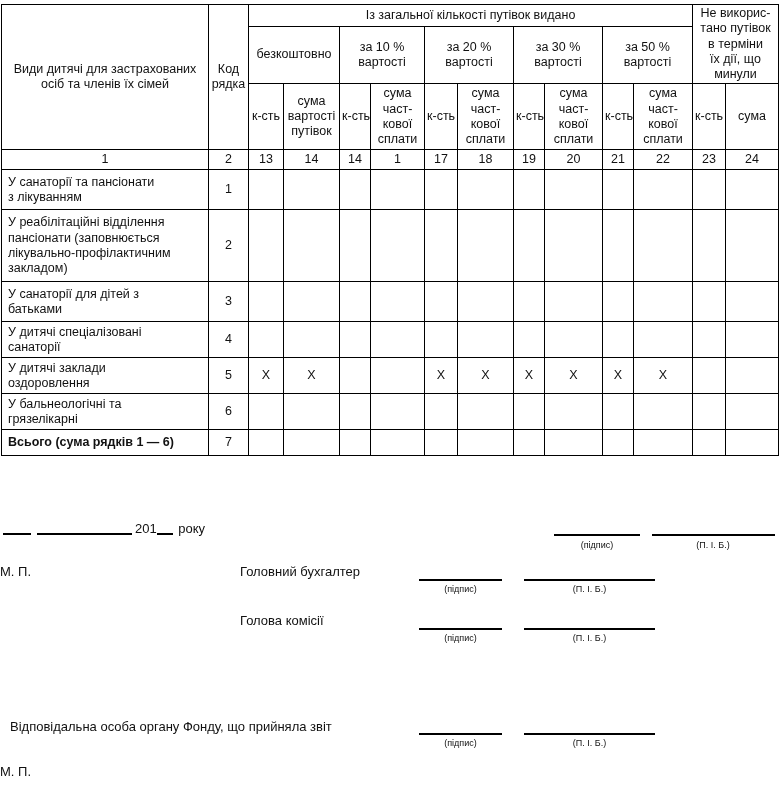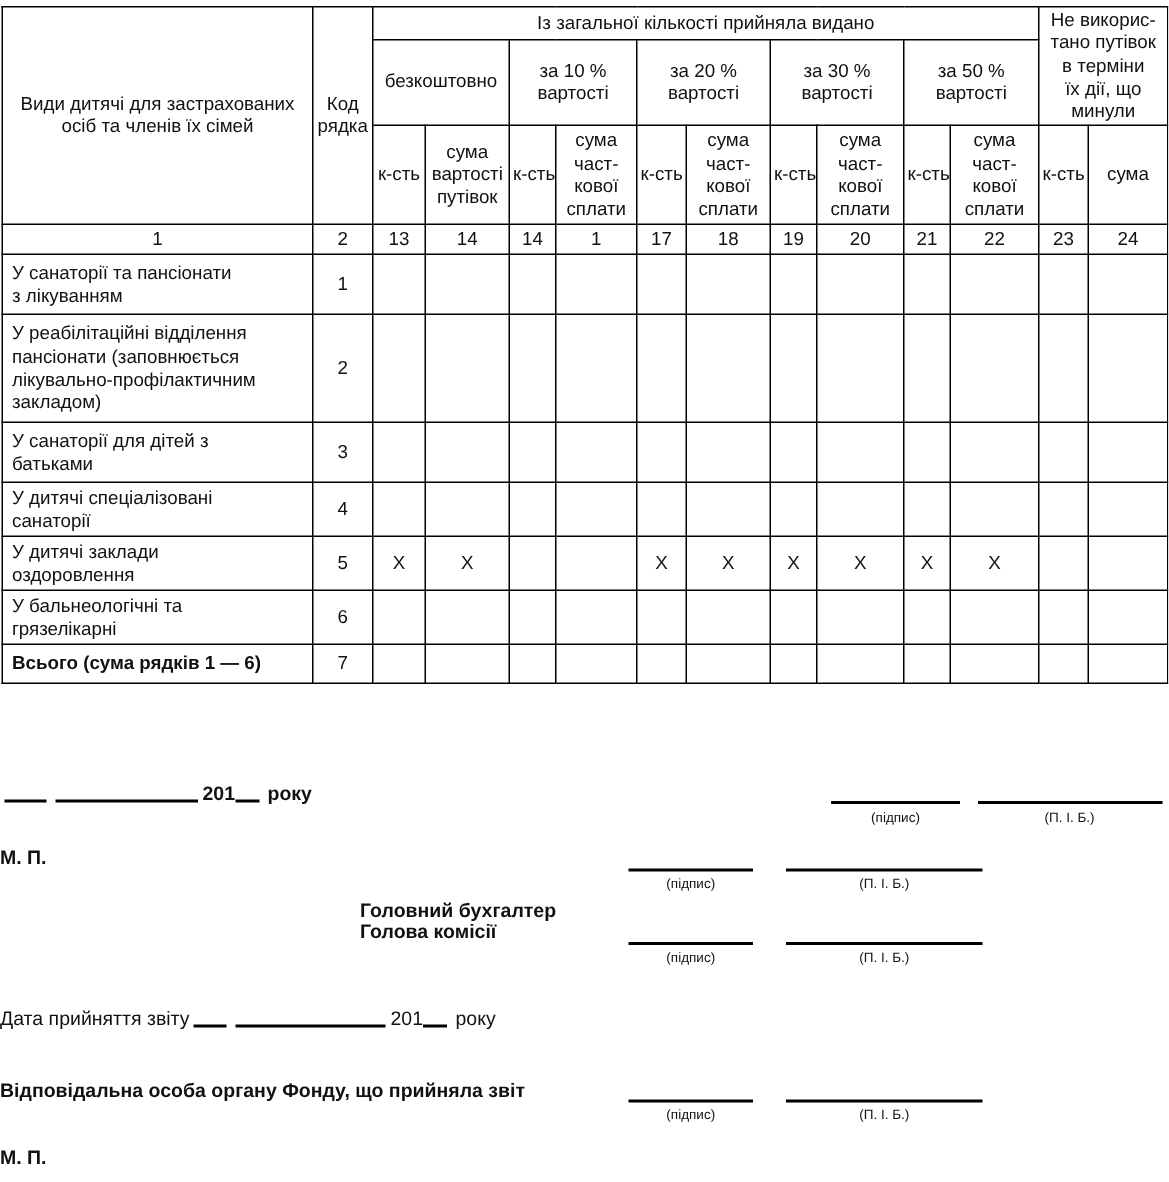--- a/index.html
+++ b/index.html
@@ -13,21 +13,21 @@
   .nw{white-space:nowrap;padding:1px 0;}
   tr.h1{height:21px;} tr.h2{height:55px;} tr.h3{height:66px;} tr.h4{height:20px;}
   tr.r1{height:40px;} tr.r2{height:72px;} tr.r3{height:40px;} tr.r4{height:36px;margin-left:48px;}
   tr.r5{height:36px;} tr.r6{height:36px;} tr.r7{height:26px;}
   tbody td{font-size:13px;}
   tbody td.lbl{text-align:left;padding:2px 4px 2px 6px;}
   tr.total td.lbl{font-weight:bold;}
 
   
   .abs{position:absolute;font-size:13px;}
-  .b{font-weight:bold;}
+  .b{font-weight:normal;}
   .bl{display:inline-block;height:0;border-bottom:2px solid #000;vertical-align:-2px;margin:0 3px;}
   .line{position:absolute;height:0;border-top:2px solid #000;}
   .cap{position:absolute;font-size:9px;text-align:center;line-height:1;}
 </style>
 </head>
 <body>
 
 <div class="page">
 
   <table class="grid">
@@ -46,21 +46,21 @@
         <col style="width:59px">
       <col style="width:33px">
         <col style="width:53px">
     </colgroup>
     <thead>
       <tr class="h1">
         <th class="pre" rowspan="3">Види дитячі для застрахованих
 осіб та членів їх сімей</th>
         <th class="pre" rowspan="3">Код
 рядка</th>
-        <th colspan="10">Із загальної кількості прийняла видано</th>
+        <th colspan="10">Із загальної кількості путівок видано</th>
         <th class="pre" colspan="2" rowspan="2">Не викорис-
 тано путівок
 в терміни
 їх дії, що
 минули</th>
       </tr>
       <tr class="h2">
         <th class="pre" colspan="2">безкоштовно</th>
         <th class="pre" colspan="2">за 10 %
 вартості</th>
@@ -242,37 +242,34 @@
 
   <div class="abs b" style="left:0;top:521px;">
     <span class="bl" style="width:28px;"></span><span class="bl" style="width:95px;"></span><span>201</span><span class="bl" style="width:16px;margin:0 2px 0 0;"></span> <span>року</span>
   </div>
   <div class="line" style="left:554px;top:534px;width:86px;"></div>
   <div class="line" style="left:652px;top:534px;width:123px;"></div>
   <div class="cap" style="left:556px;top:541px;width:82px;">(підпис)</div>
   <div class="cap" style="left:663px;top:541px;width:100px;">(П. І. Б.)</div>
 
   <div class="abs b" style="left:0;top:564px;">М. П.</div>
-  <div class="abs b" style="left:240px;top:564px;margin-top:35px;">Головний бухгалтер</div>
+  <div class="abs b" style="left:240px;top:564px;">Головний бухгалтер</div>
   <div class="line" style="left:419px;top:579px;width:83px;"></div>
   <div class="line" style="left:524px;top:579px;width:131px;"></div>
   <div class="cap" style="left:419px;top:585px;width:83px;">(підпис)</div>
   <div class="cap" style="left:524px;top:585px;width:131px;">(П. І. Б.)</div>
 
   <div class="abs b" style="left:240px;top:613px;">Голова комісії</div>
   <div class="line" style="left:419px;top:628px;width:83px;"></div>
   <div class="line" style="left:524px;top:628px;width:131px;"></div>
   <div class="cap" style="left:419px;top:634px;width:83px;">(підпис)</div>
   <div class="cap" style="left:524px;top:634px;width:131px;">(П. І. Б.)</div>
 
-  <div class="abs" style="left:0;top:671px;">
-    <span>Дата прийняття звіту</span><span class="bl" style="width:22px;"></span><span class="bl" style="width:100px;"></span><span>201</span><span class="bl" style="width:16px;margin:0 2px 0 0;"></span> <span>року</span>
-  </div>
-
-  <div class="abs b" style="left:0;top:719px;">Відповідальна особа органу Фонду, що прийняла звіт</div>
+
+  <div class="abs b" style="left:10px;top:719px;">Відповідальна особа органу Фонду, що прийняла звіт</div>
   <div class="line" style="left:419px;top:733px;width:83px;"></div>
   <div class="line" style="left:524px;top:733px;width:131px;"></div>
   <div class="cap" style="left:419px;top:739px;width:83px;">(підпис)</div>
   <div class="cap" style="left:524px;top:739px;width:131px;">(П. І. Б.)</div>
 
   <div class="abs b" style="left:0;top:764px;">М. П.</div>
 
 </div>
 
 </body></html>

